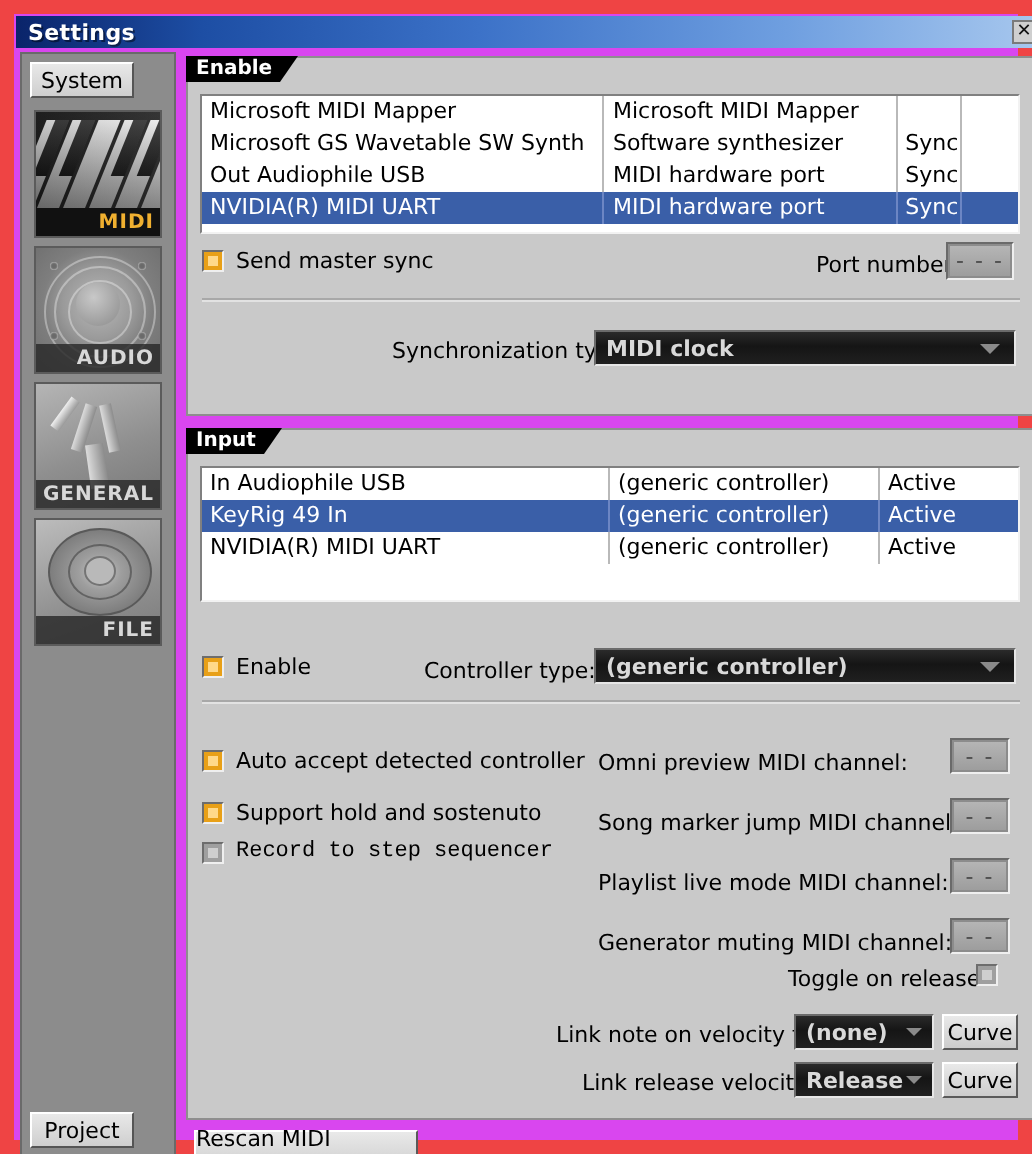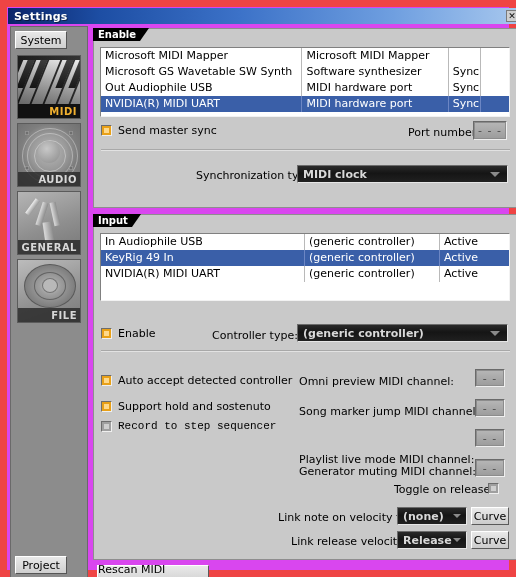--- a/index.html
+++ b/index.html
@@ -361,21 +361,21 @@
       <div class="lbl" style="left:205px;top:160px;">Omni preview MIDI channel:</div>
       <div class="numbox" style="left:381px;top:154px;width:30px;height:18px;">
         <span class="inner">- -</span>
       </div>
 
       <div class="lbl" style="left:205px;top:190px;">Song marker jump MIDI channel:</div>
       <div class="numbox" style="left:381px;top:184px;width:30px;height:18px;">
         <span class="inner">- -</span>
       </div>
 
-      <div class="lbl" style="left:205px;top:220px;margin-top:18px;">Playlist live mode MIDI channel:</div>
+      <div class="lbl" style="left:205px;top:220px;">Playlist live mode MIDI channel:</div>
       <div class="numbox" style="left:381px;top:214px;width:30px;height:18px;">
         <span class="inner">- -</span>
       </div>
 
       <div class="lbl" style="left:205px;top:250px;">Generator muting MIDI channel:</div>
       <div class="numbox" style="left:381px;top:244px;width:30px;height:18px;">
         <span class="inner">- -</span>
       </div>
 
       <div class="lbl" style="left:300px;top:268px;">Toggle on release</div>

